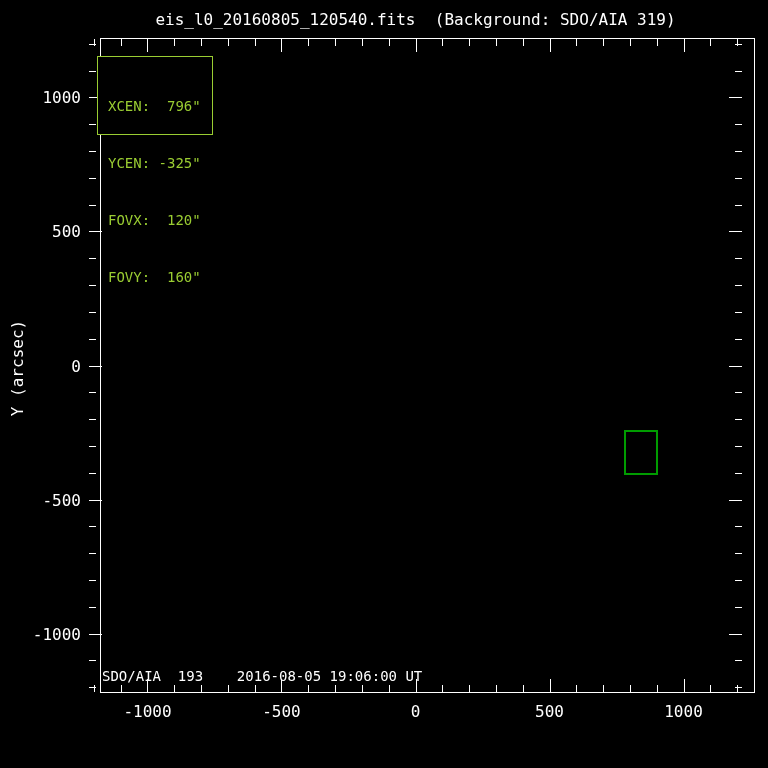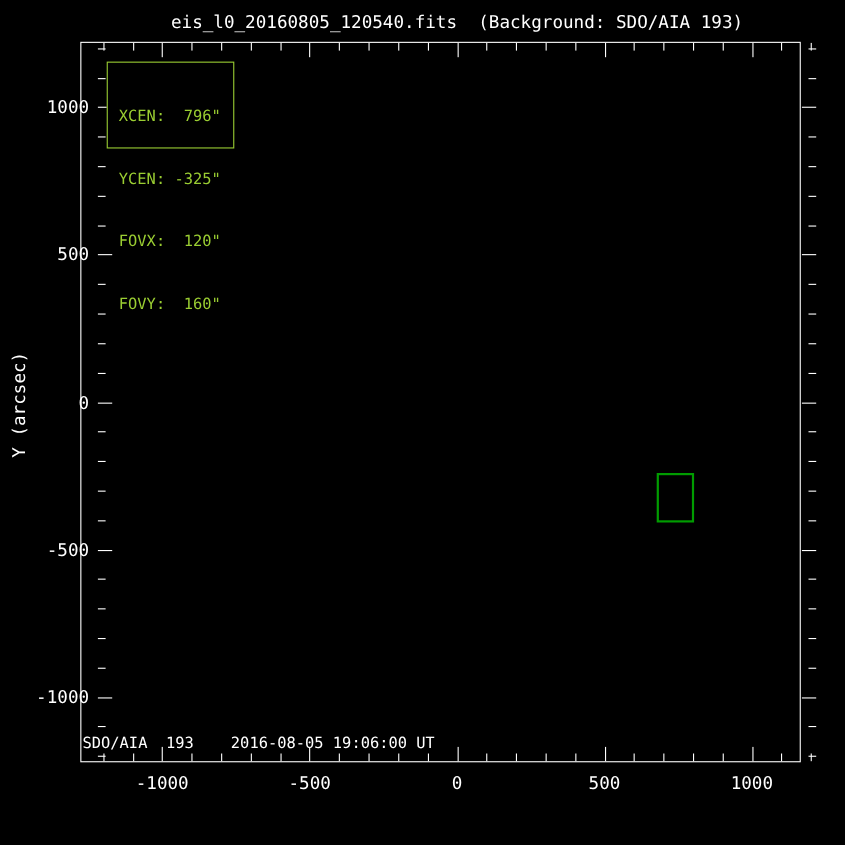--- a/index.html
+++ b/index.html
@@ -21,21 +21,21 @@
     position: absolute;
     left: 88px; top: 10px; width: 655px;
     text-align: center;
     color: #FFFFFF;
     font-size: 16px;
     line-height: 19px;
     white-space: pre;
   }
   .plot-frame {
     position: absolute;
-    left: 73px; top: 38px;
+    left: 100px; top: 38px;
     width: 655px; height: 655px;
     border: 1px solid #FFFFFF;
     box-sizing: border-box;
   }
   .tick { position: absolute; }
   .x-tick-label {
     position: absolute;
     top: 702px;
     transform: translateX(-50%);
     color: #FFFFFF;
@@ -97,21 +97,21 @@
     font-size: 14px;
     line-height: 16px;
     white-space: pre;
   }
 </style>
 </head>
 <body>
 
 <div id="figure">
 
-  <div class="title">eis_l0_20160805_120540.fits  (Background: SDO/AIA 193)</div>
+  <div class="title">eis_l0_20160805_120540.fits  (Background: SDO/AIA 319)</div>
 
   <div id="tick-layer">
       <div class="tick" style="left: 94px; top: 39px; width: 1px; height: 7px; background: rgb(255, 255, 255);"></div>
       <div class="tick" style="left: 94px; top: 685px; width: 1px; height: 7px; background: rgb(255, 255, 255);"></div>
       <div class="tick" style="left: 121px; top: 39px; width: 1px; height: 7px; background: rgb(255, 255, 255);"></div>
       <div class="tick" style="left: 121px; top: 685px; width: 1px; height: 7px; background: rgb(255, 255, 255);"></div>
       <div class="tick" style="left: 147px; top: 39px; width: 1px; height: 13px; background: rgb(255, 255, 255);"></div>
       <div class="tick" style="left: 147px; top: 679px; width: 1px; height: 13px; background: rgb(255, 255, 255);"></div>
       <div class="tick" style="left: 174px; top: 39px; width: 1px; height: 7px; background: rgb(255, 255, 255);"></div>
       <div class="tick" style="left: 174px; top: 685px; width: 1px; height: 7px; background: rgb(255, 255, 255);"></div>

